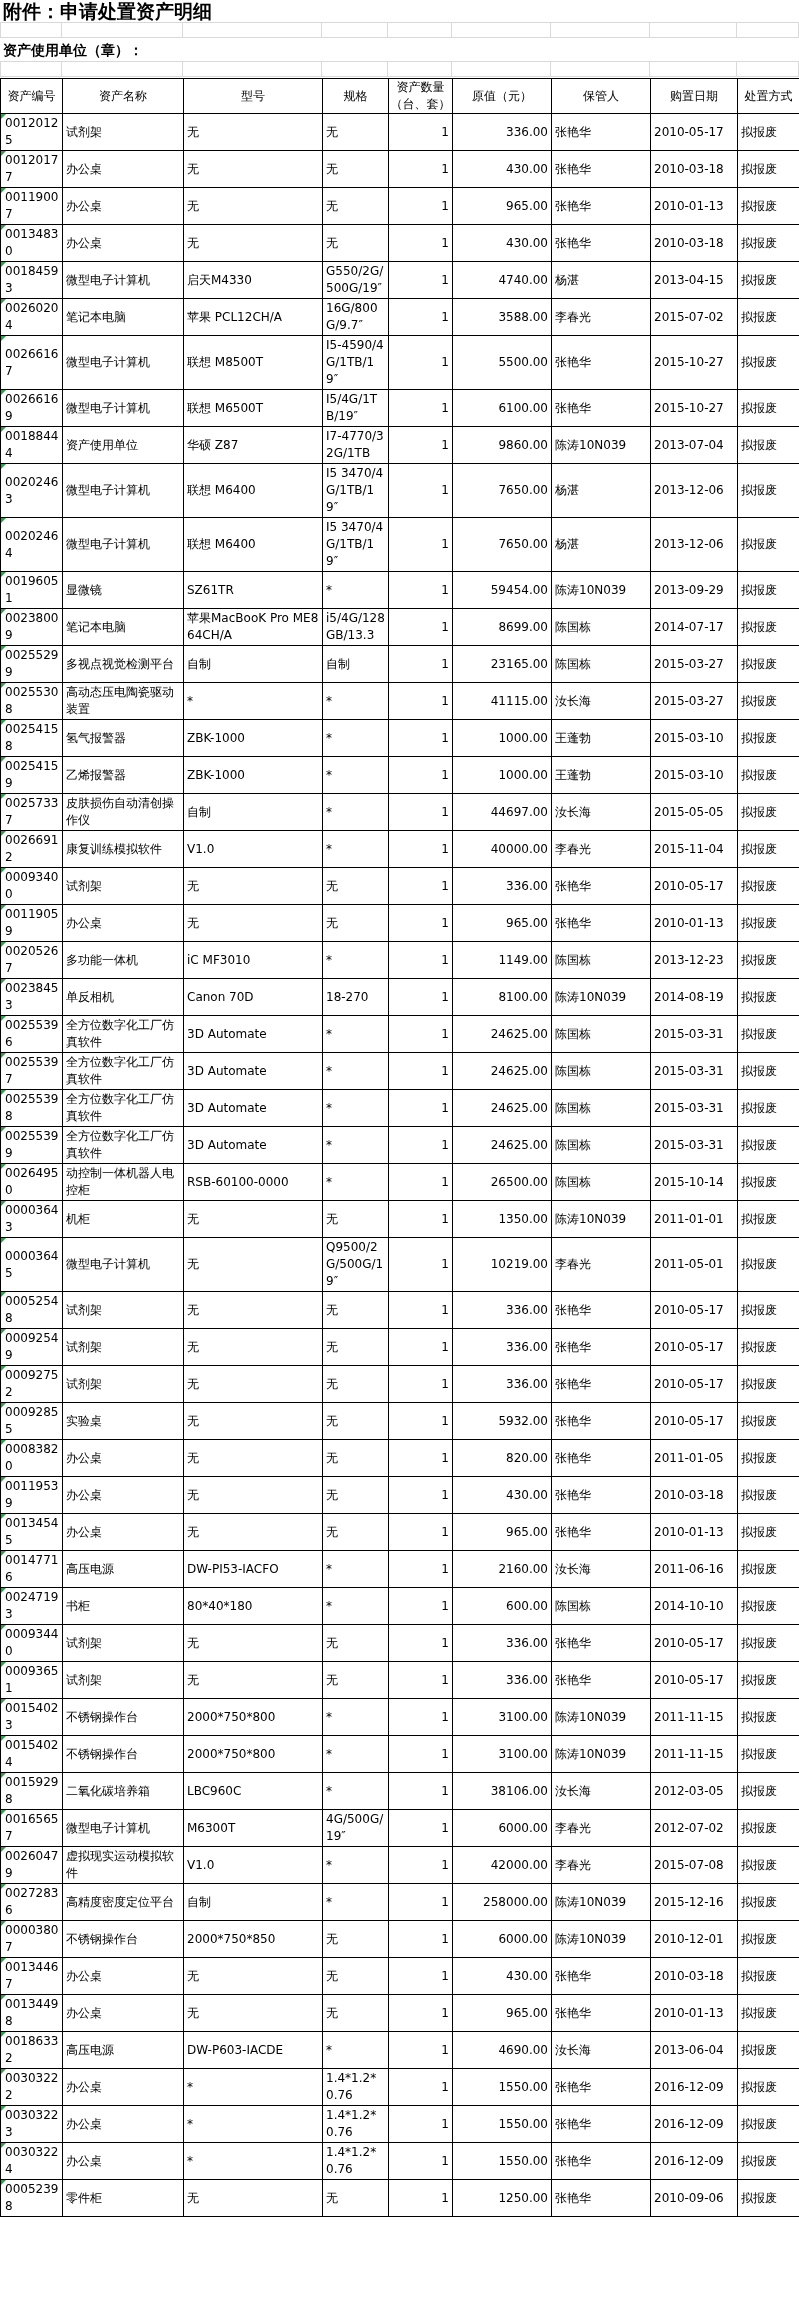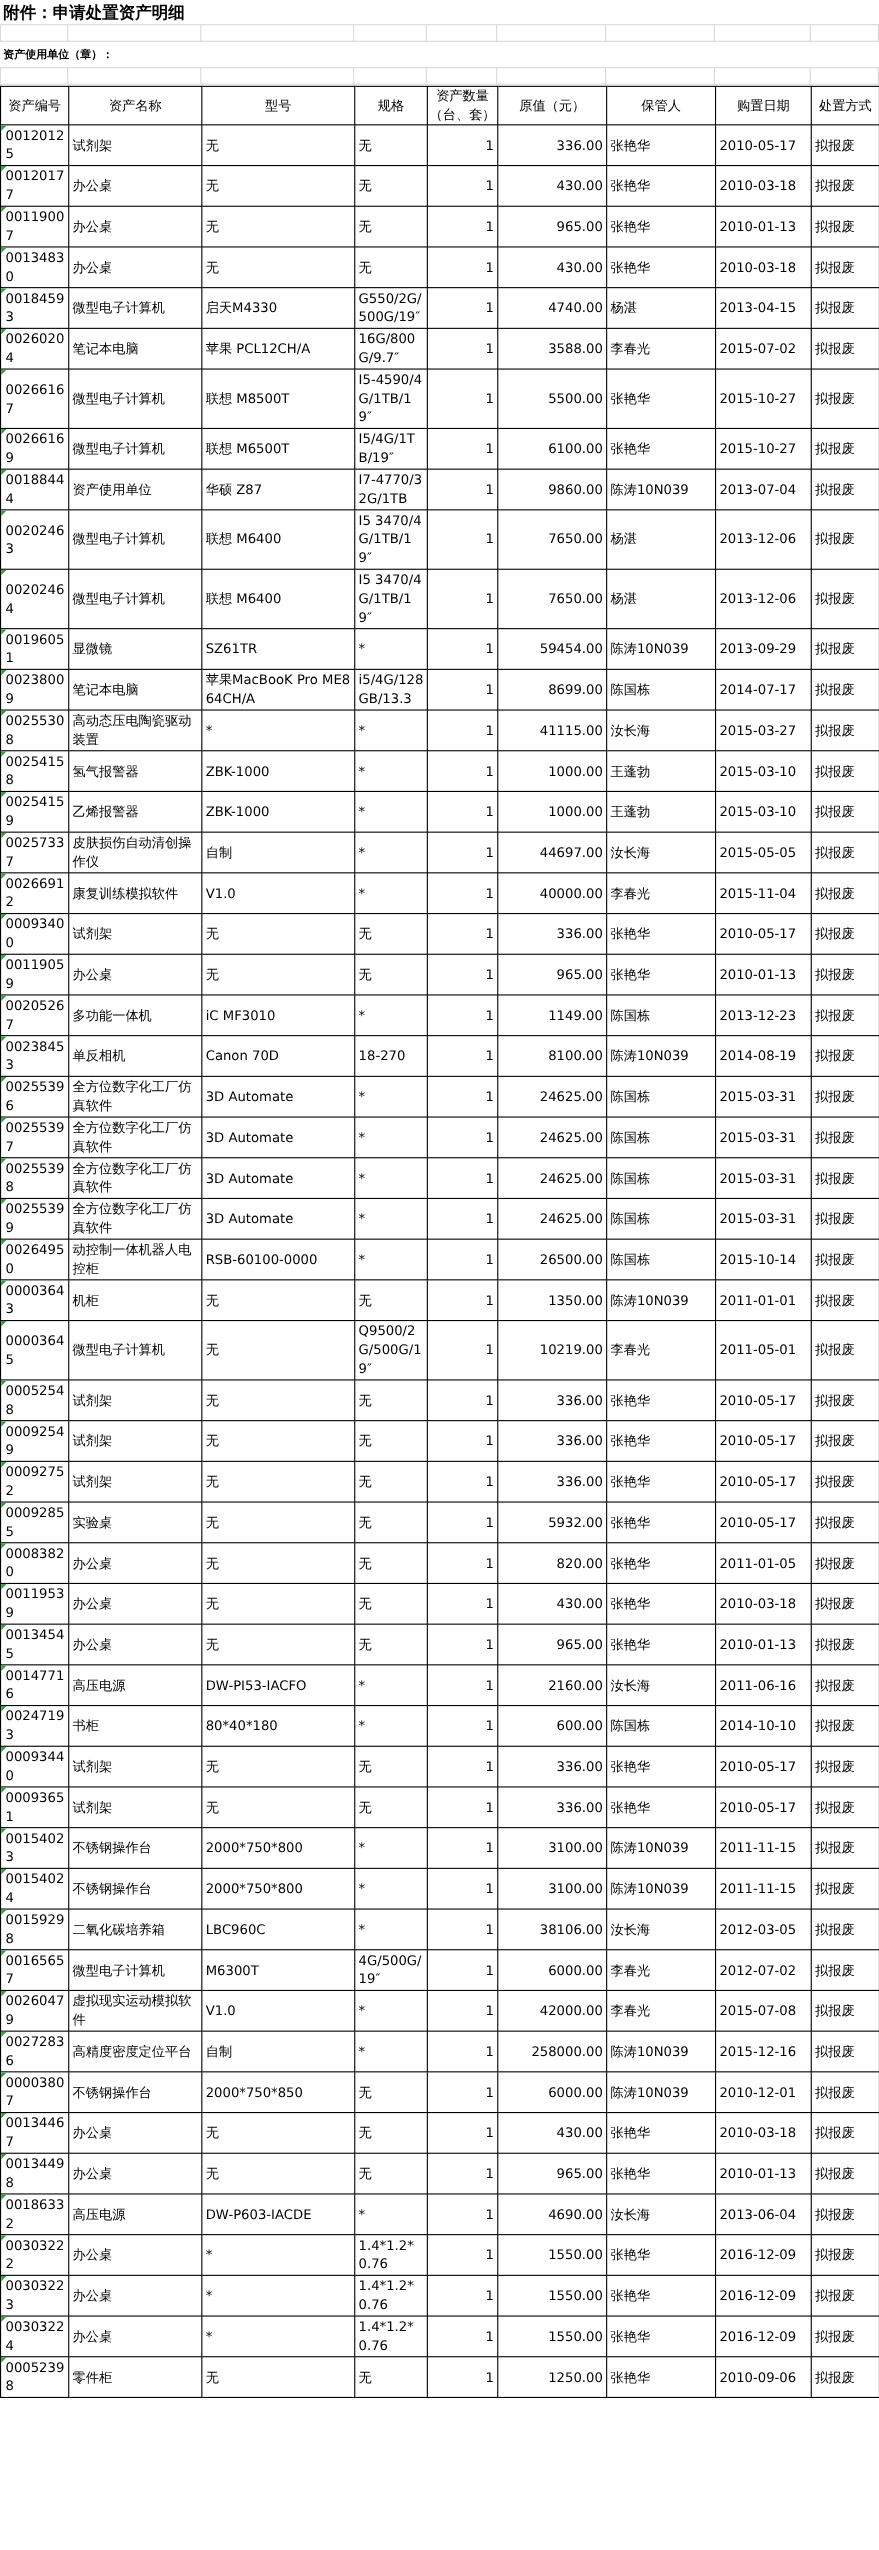--- a/index.html
+++ b/index.html
@@ -1,21 +1,21 @@
 <!DOCTYPE html>
 <html style="--tri: #2f9e44;"><head>
 <meta charset="utf-8">
 <style>
   html,body{margin:0;padding:0;background:#ffffff;}
   body{width:799px;font-family:"DejaVu Sans","Liberation Sans",sans-serif;color:#000;}
   .sheet{width:799px;background:#fff;}
 
   
-  .title-line{font-size:15px;font-weight:bold;padding:2px 3px 1px 3px;height:19px;line-height:19px;white-space:nowrap;}
-  .unit-line{font-size:10px;font-weight:bold;padding:3px 3px 1px 3px;height:19px;line-height:19px;white-space:nowrap;}
+  .title-line{font-size:19px;font-weight:bold;padding:2px 3px 1px 3px;height:19px;line-height:19px;white-space:nowrap;}
+  .unit-line{font-size:14px;font-weight:bold;padding:3px 3px 1px 3px;height:19px;line-height:19px;white-space:nowrap;}
   .faint-grid{display:grid;grid-template-columns:62px 121px 139px 66px 64px 99px 99px 87px 62px;height:16px;}
   .faint-grid div{border-right:1px solid #d9d9d9;border-bottom:1px solid #d9d9d9;border-top:1px solid #d9d9d9;}
   .faint-grid div:first-child{border-left:1px solid #d9d9d9;}
 
   
   table{border-collapse:collapse;table-layout:fixed;width:799px;margin-top:1px;}
   th,td{border:1px solid #000;font-size:12px;line-height:17px;padding:1px 3px;vertical-align:middle;overflow:hidden;}
   th{font-weight:normal;text-align:center;height:30px;padding:0 1px;}
   td{word-wrap:break-word;word-break:break-all;}
   td.c-num{text-align:right;word-break:normal;}
@@ -215,20 +215,31 @@
           <td>笔记本电脑</td>
           <td>苹果MacBooK Pro ME864CH/A</td>
           <td>i5/4G/128GB/13.3</td>
           <td class="c-num">1</td>
           <td class="c-num">8699.00</td>
           <td>陈国栋</td>
           <td>2014-07-17</td>
           <td>拟报废</td>
         </tr>
         <tr>
+          <td class="c-id">00255299</td>
+          <td>多视点视觉检测平台</td>
+          <td>自制</td>
+          <td>自制</td>
+          <td class="c-num">1</td>
+          <td class="c-num">23165.00</td>
+          <td>陈国栋</td>
+          <td>2015-03-27</td>
+          <td>拟报废</td>
+        </tr>
+        <tr>
           <td class="c-id">00255308</td>
           <td>高动态压电陶瓷驱动装置</td>
           <td>*</td>
           <td>*</td>
           <td class="c-num">1</td>
           <td class="c-num">41115.00</td>
           <td>汝长海</td>
           <td>2015-03-27</td>
           <td>拟报废</td>
         </tr>

